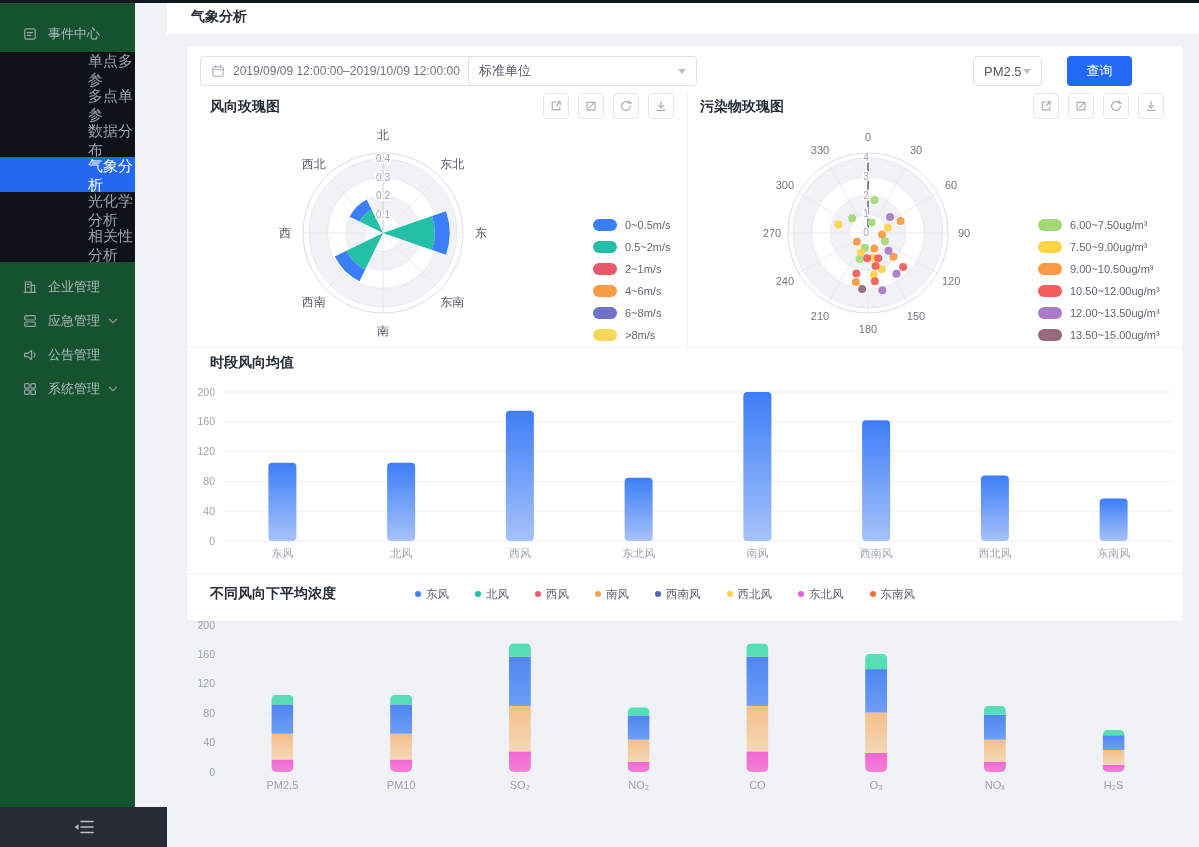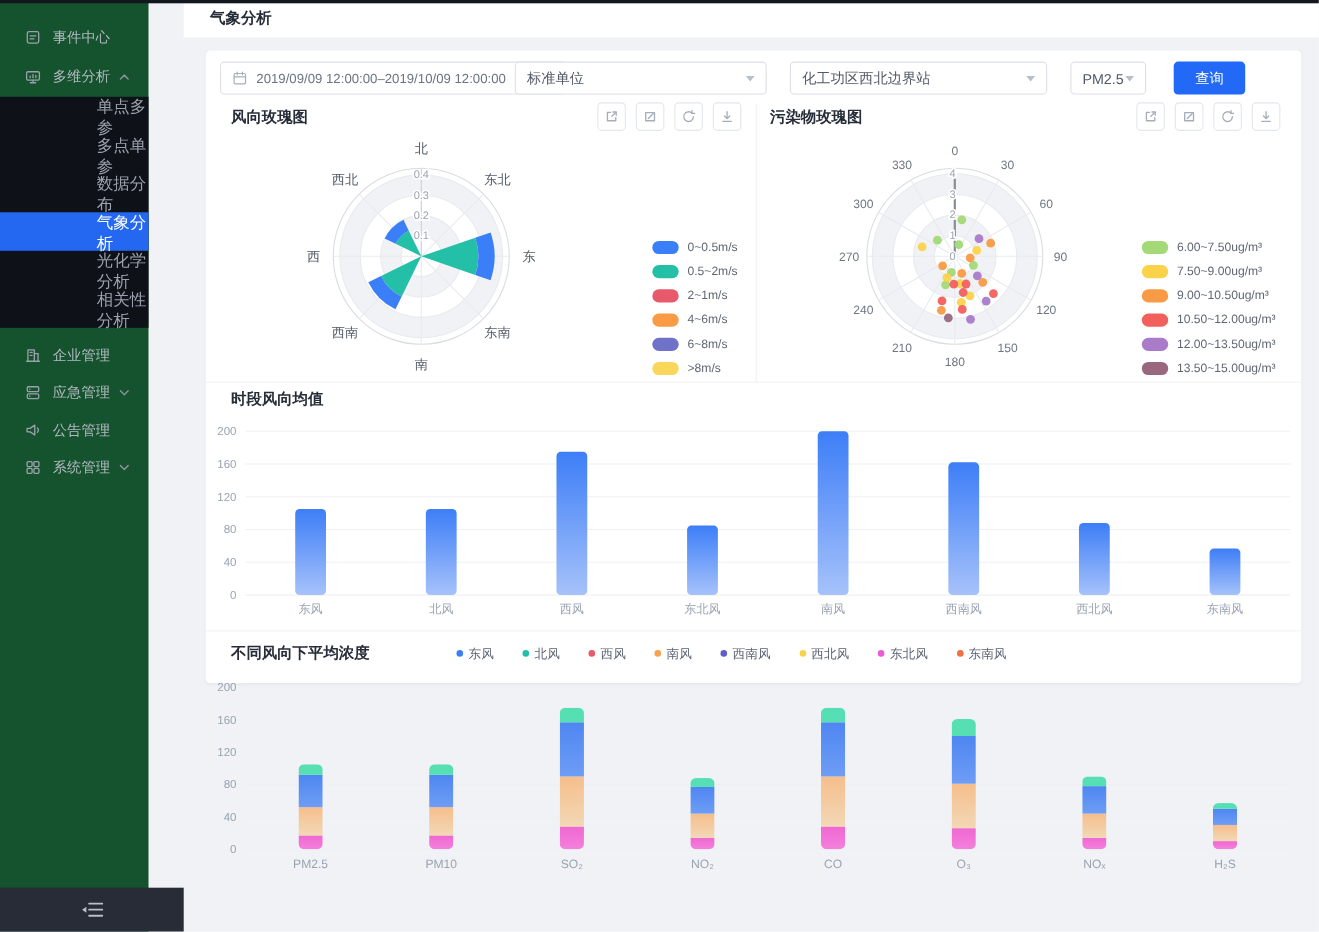--- a/index.html
+++ b/index.html
@@ -73,31 +73,20 @@
 <div class="topline"></div>
 
 <aside class="sidebar">
   <div class="side-item">
     <svg class="sicon" width="16" height="16" viewBox="0 0 16 16">
         <rect x="2.8" y="2.8" width="10.4" height="10.4" rx="1.6"></rect>
         <path d="M5.4 6.6h5.2M5.4 9.4h3.4"></path>
       </svg>
     <span class="slabel">事件中心</span>
   </div>
-  <div class="side-item">
-    <svg class="sicon" width="16" height="16" viewBox="0 0 16 16">
-        <rect x="2.2" y="3.2" width="11.6" height="7.6" rx="1.2"></rect>
-        <path d="M8 10.8v2.4M5.6 13.2h4.8"></path>
-        <path d="M5.4 8.6V7.2M8 8.6V5.8M10.6 8.6V6.6"></path>
-      </svg>
-    <span class="slabel">多维分析</span>
-    <svg class="chev" width="16" height="16" viewBox="0 0 16 16">
-        <path d="M4.5 9.8L8 6.3l3.5 3.5"></path>
-      </svg>
-  </div>
   <div class="submenu">
     <div class="sub-item">
         <span>单点多参</span>
       </div>
     <div class="sub-item">
         <span>多点单参</span>
       </div>
     <div class="sub-item">
         <span>数据分布</span>
       </div>
@@ -168,24 +157,20 @@
     <div class="picker f-date">
       <svg class="calic" width="14" height="14" viewBox="0 0 14 14">
           <rect x="1.8" y="2.8" width="10.4" height="9.4" rx="1.2"></rect>
           <path d="M1.8 5.8h10.4M4.6 1.6v2.4M9.4 1.6v2.4"></path>
         </svg>
       <span class="txt">2019/09/09 12:00:00–2019/10/09 12:00:00</span>
       <i class="caret"></i>
     </div>
     <div class="picker sel f-unit">
       <span class="txt">标准单位</span>
-      <i class="caret"></i>
-    </div>
-    <div class="picker sel f-station">
-      <span class="txt">化工功区西北边界站</span>
       <i class="caret"></i>
     </div>
     <div class="picker sel f-poll">
       <span class="txt">PM2.5</span>
       <i class="caret"></i>
     </div>
     <button class="btn-search">查询</button>
 
     <div class="panel-h t-wind">风向玫瑰图</div>
     <div class="toolbar tb-left">

